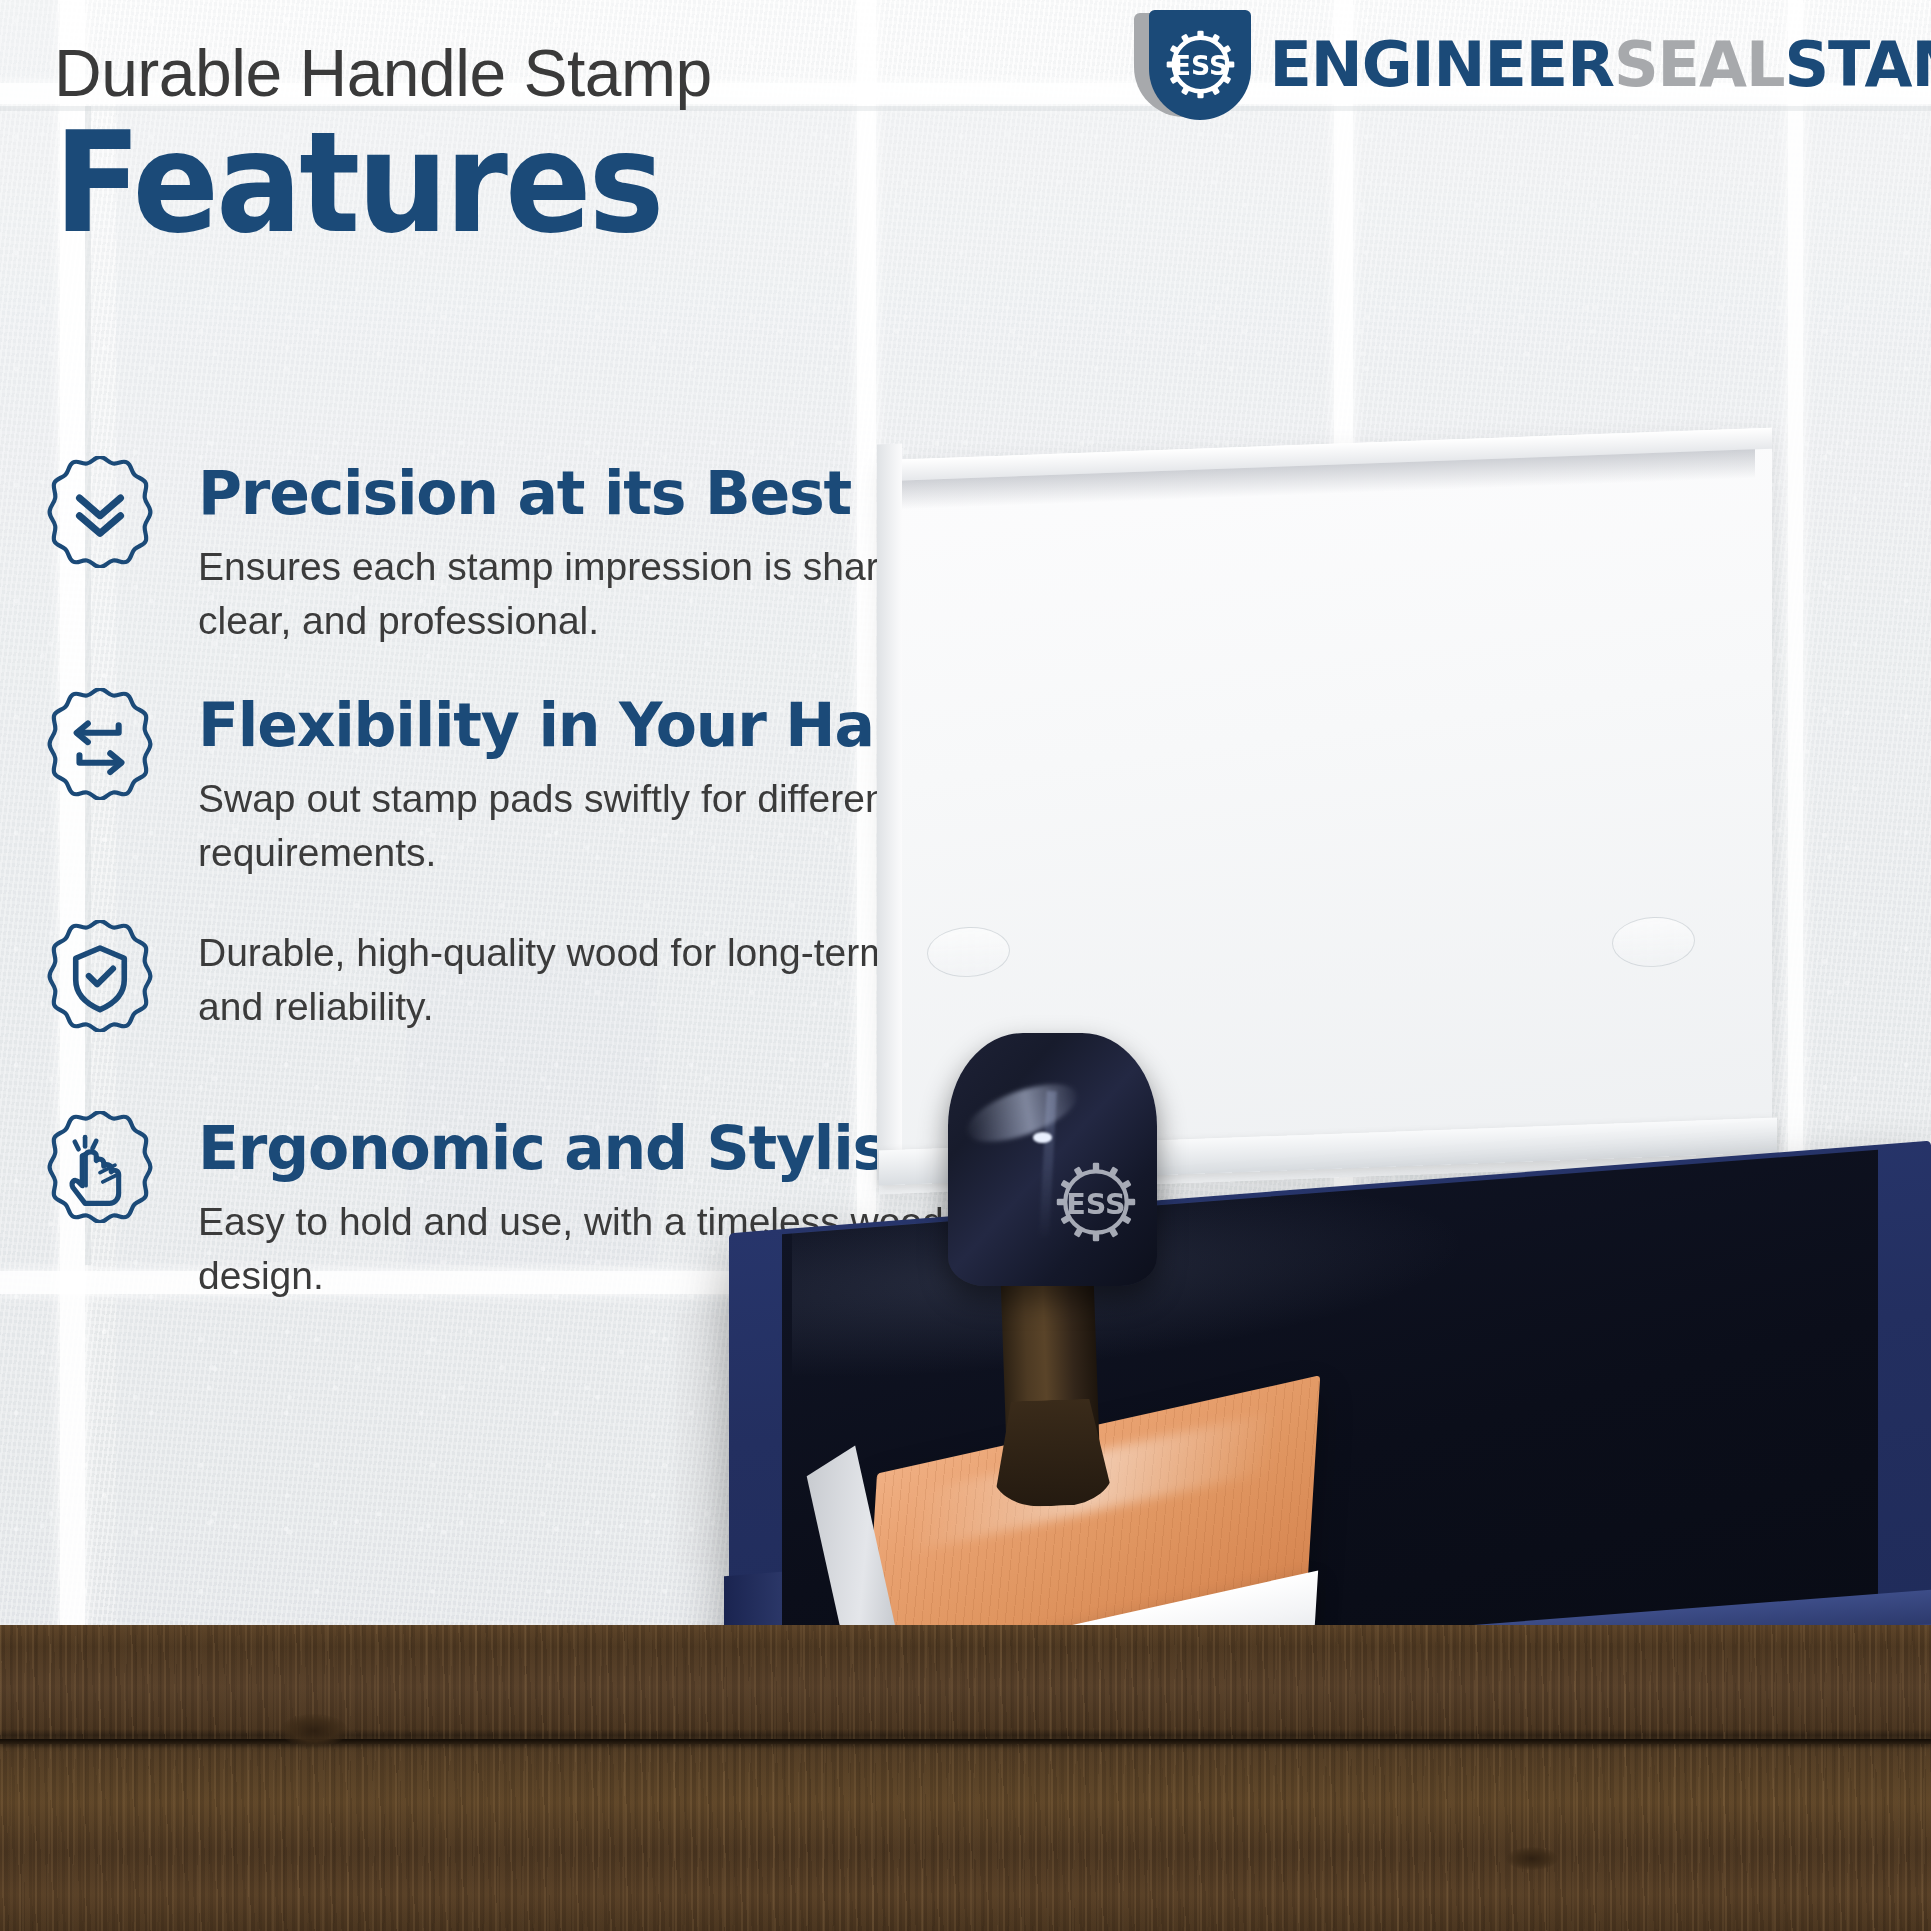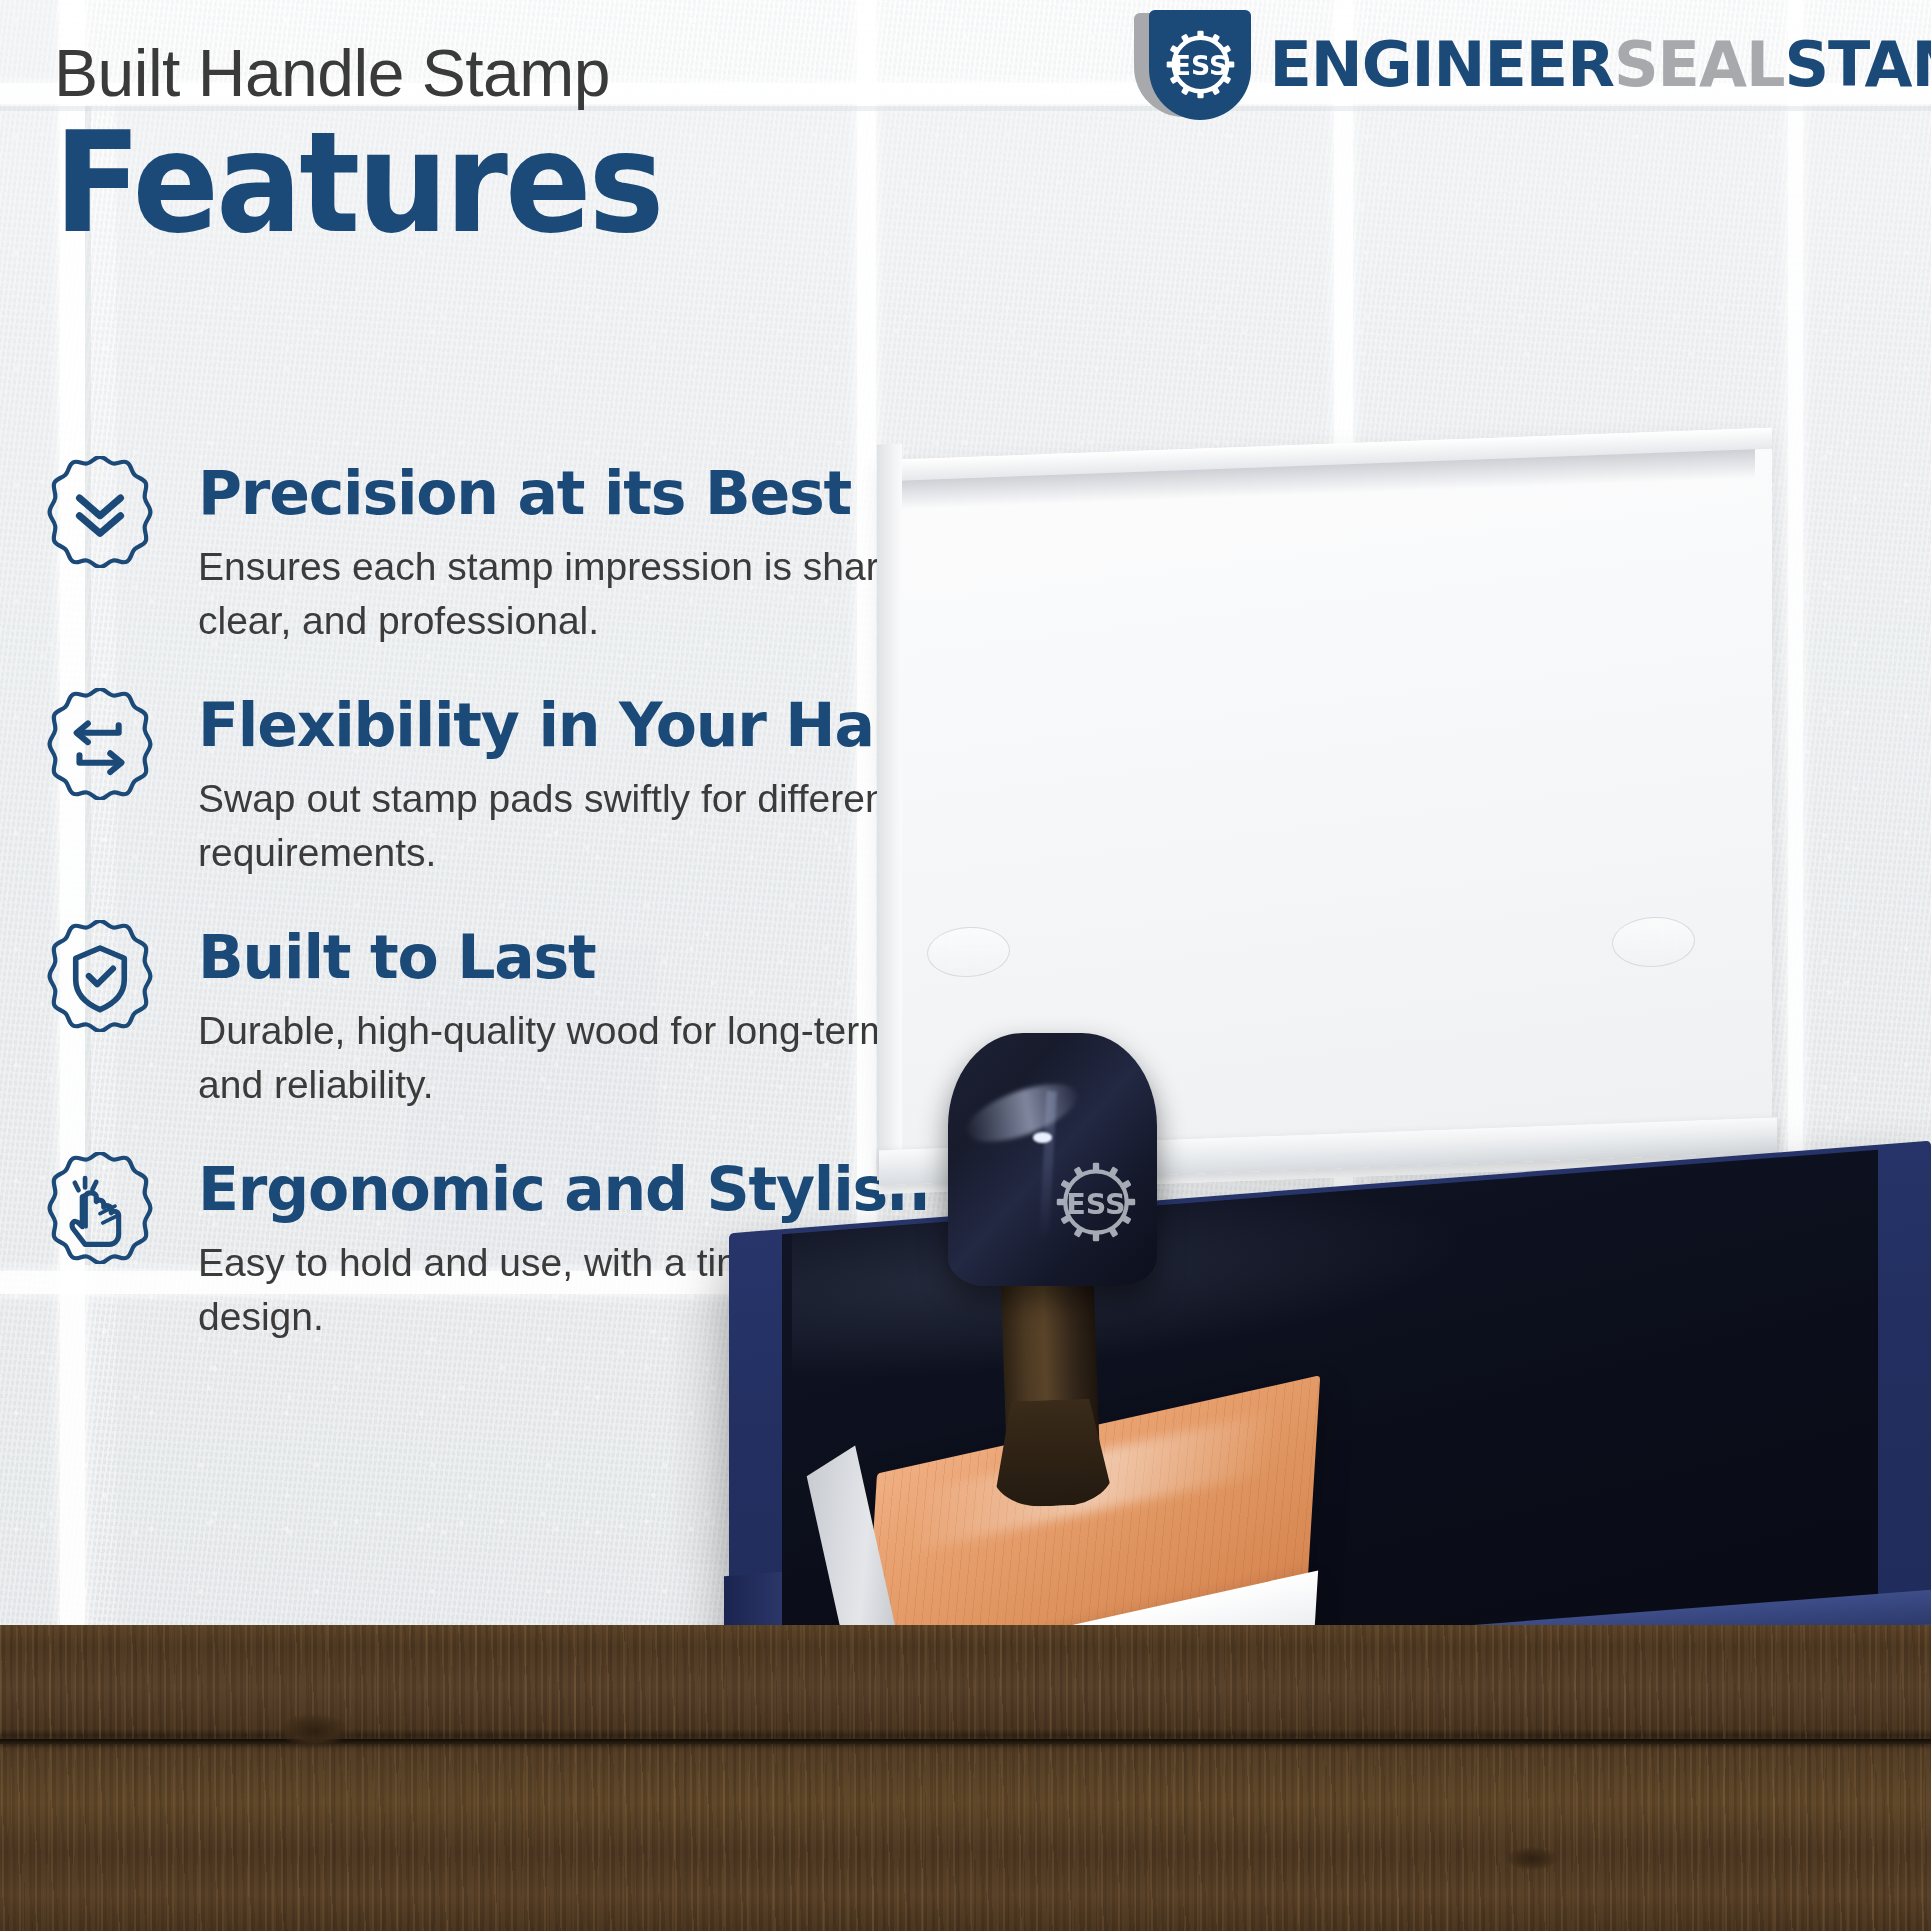--- a/index.html
+++ b/index.html
@@ -315,21 +315,21 @@
   <div class="mullion" style="left:0;top:1271px;width:1931px;height:23px;"></div>
   <div class="mull-shade" style="left:85px;top:106px;width:5.8px;height:1159px;"></div>
   <div class="mull-shade" style="left:0;top:106px;width:1931px;height:4.8px;"></div>
 
   <div class="mull-shade" style="left:1371px;top:869px;width:193px;height:396px;opacity:.16;"></div>
   <div class="mull-shade" style="left:1591px;top:792px;width:164px;height:483px;opacity:.14;"></div>
   <div class="mull-shade" style="left:406px;top:946px;width:251px;height:319px;opacity:.10;"></div>
   <div class="mull-shade" style="left:676px;top:1313px;width:309px;height:251px;opacity:.12;"></div>
 
   <div class="header">
-    <div class="title-sub">Built Handle Stamp</div>
+    <div class="title-sub">Durable Handle Stamp</div>
     <div class="title-main">Features</div>
   </div>
 
   <div class="logo">
     <div class="logo-badge">
       <div class="logo-shadow"></div>
       <div class="logo-shield">
         <svg width="89" height="89" viewBox="0 0 100 100">
           <g fill="none" stroke="#ffffff" stroke-width="5">
             <circle cx="50" cy="50" r="30"></circle>
@@ -428,21 +428,20 @@
                    C40 116 36 121 31 118 C26 115 27 109 23 105
                    C19 101 13 101 11 96 C9 91 13 86 12 80
                    C11 74 6 71 6 65 C6 59 11 56 12 50
                    C13 44 9 39 11 34 C13 29 19 29 23 25
                    C27 21 26 15 31 12 C36 9 40 14 46 13
                    C52 12 54 6 60 6 Z" transform="translate(0,-5)" fill="none" stroke="#1b4a78" stroke-width="4.5" stroke-linejoin="round"></path>
           <path d="M60 30 L86 41 L86 64 C86 80 74 90 60 96 C46 90 34 80 34 64 L34 41 Z" fill="none" stroke="#1b4a78" stroke-width="6" stroke-linejoin="round"></path>
           <polyline points="48,60 57,69 74,52" fill="none" stroke="#1b4a78" stroke-width="6.5" stroke-linecap="round" stroke-linejoin="round"></polyline>
         </svg>
       </div>
-      <div class="feat-title">Built to Last</div>
       <div class="feat-desc">Durable, high-quality wood for long-term use and reliability.</div>
     </div>
 
     <div class="feature">
       <div class="feat-icon">
         <svg width="112" height="112" viewBox="0 0 120 120">
           <path d="M60 6
                    C66 6 68 12 74 13 C80 14 84 9 89 12 C94 15 93 21 97 25
                    C101 29 107 29 109 34 C111 39 107 44 108 50
                    C109 56 114 59 114 65 C114 71 109 74 108 80

